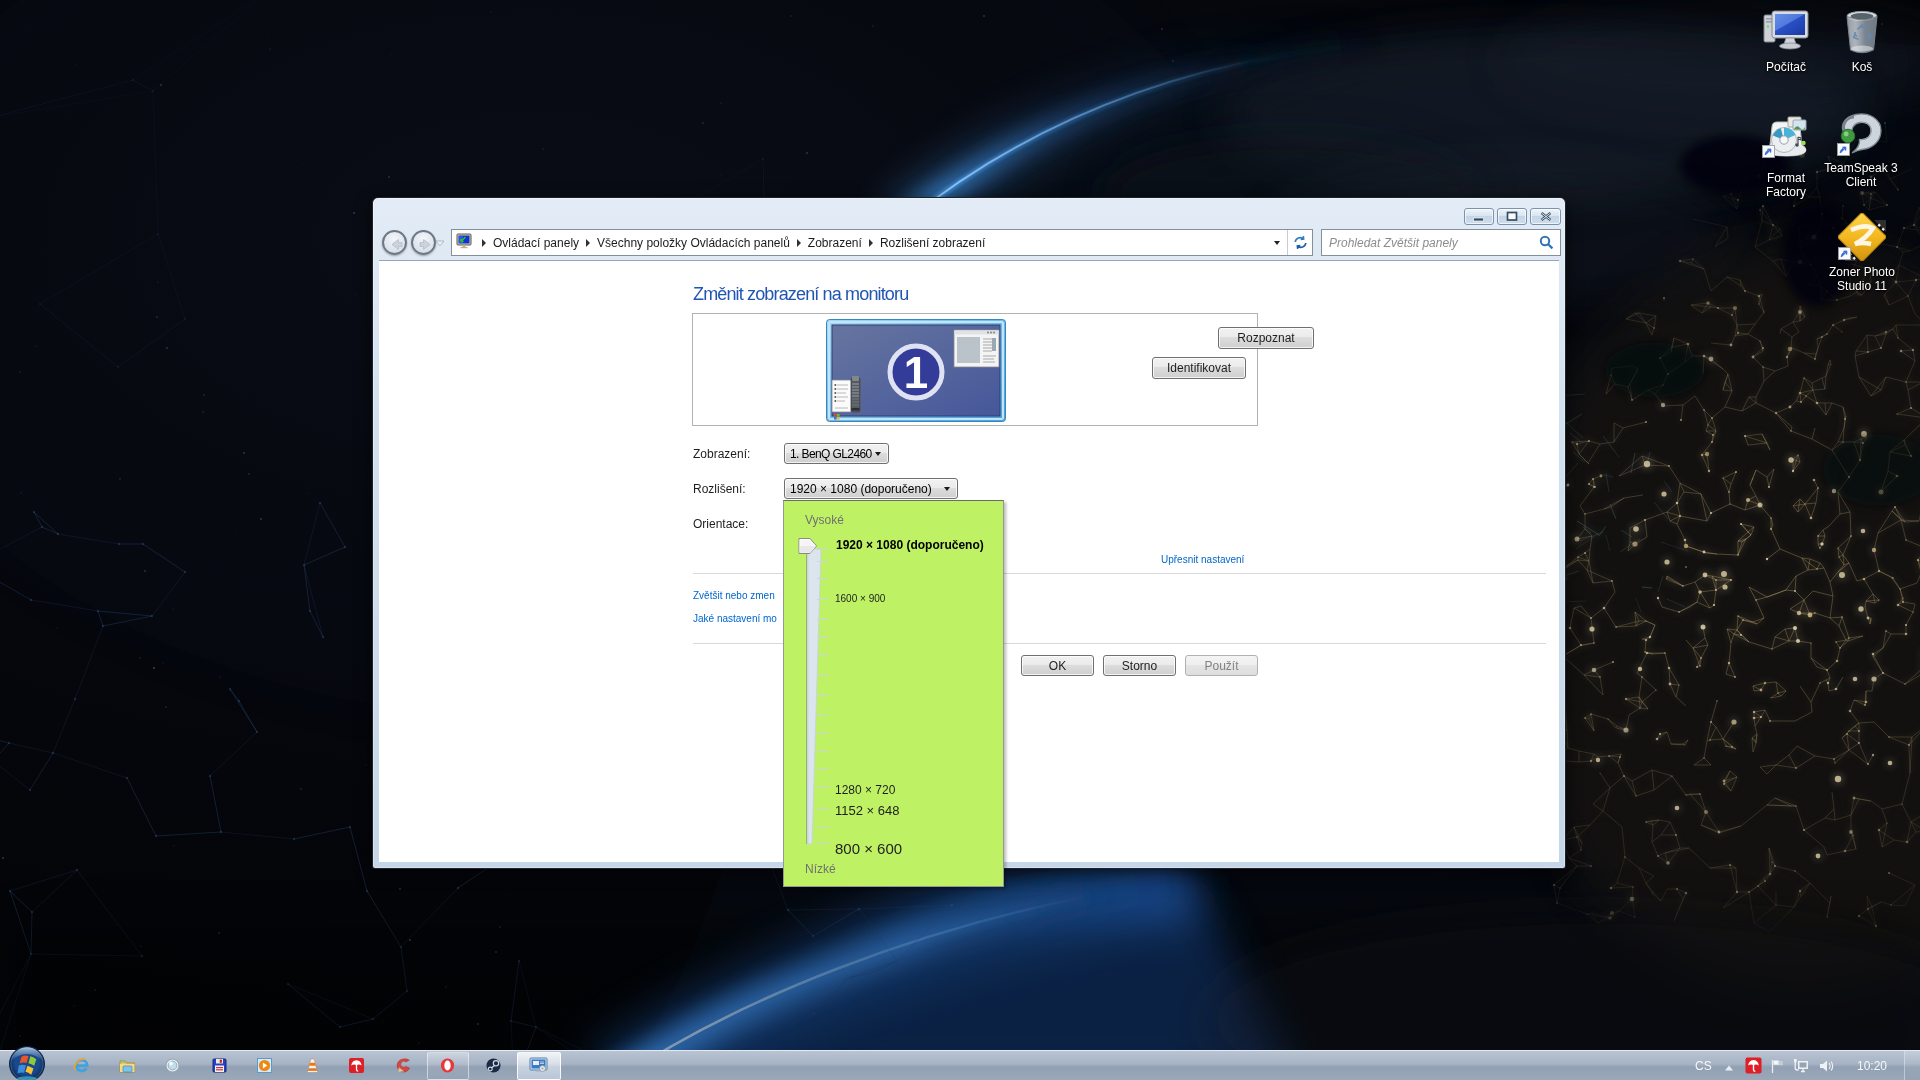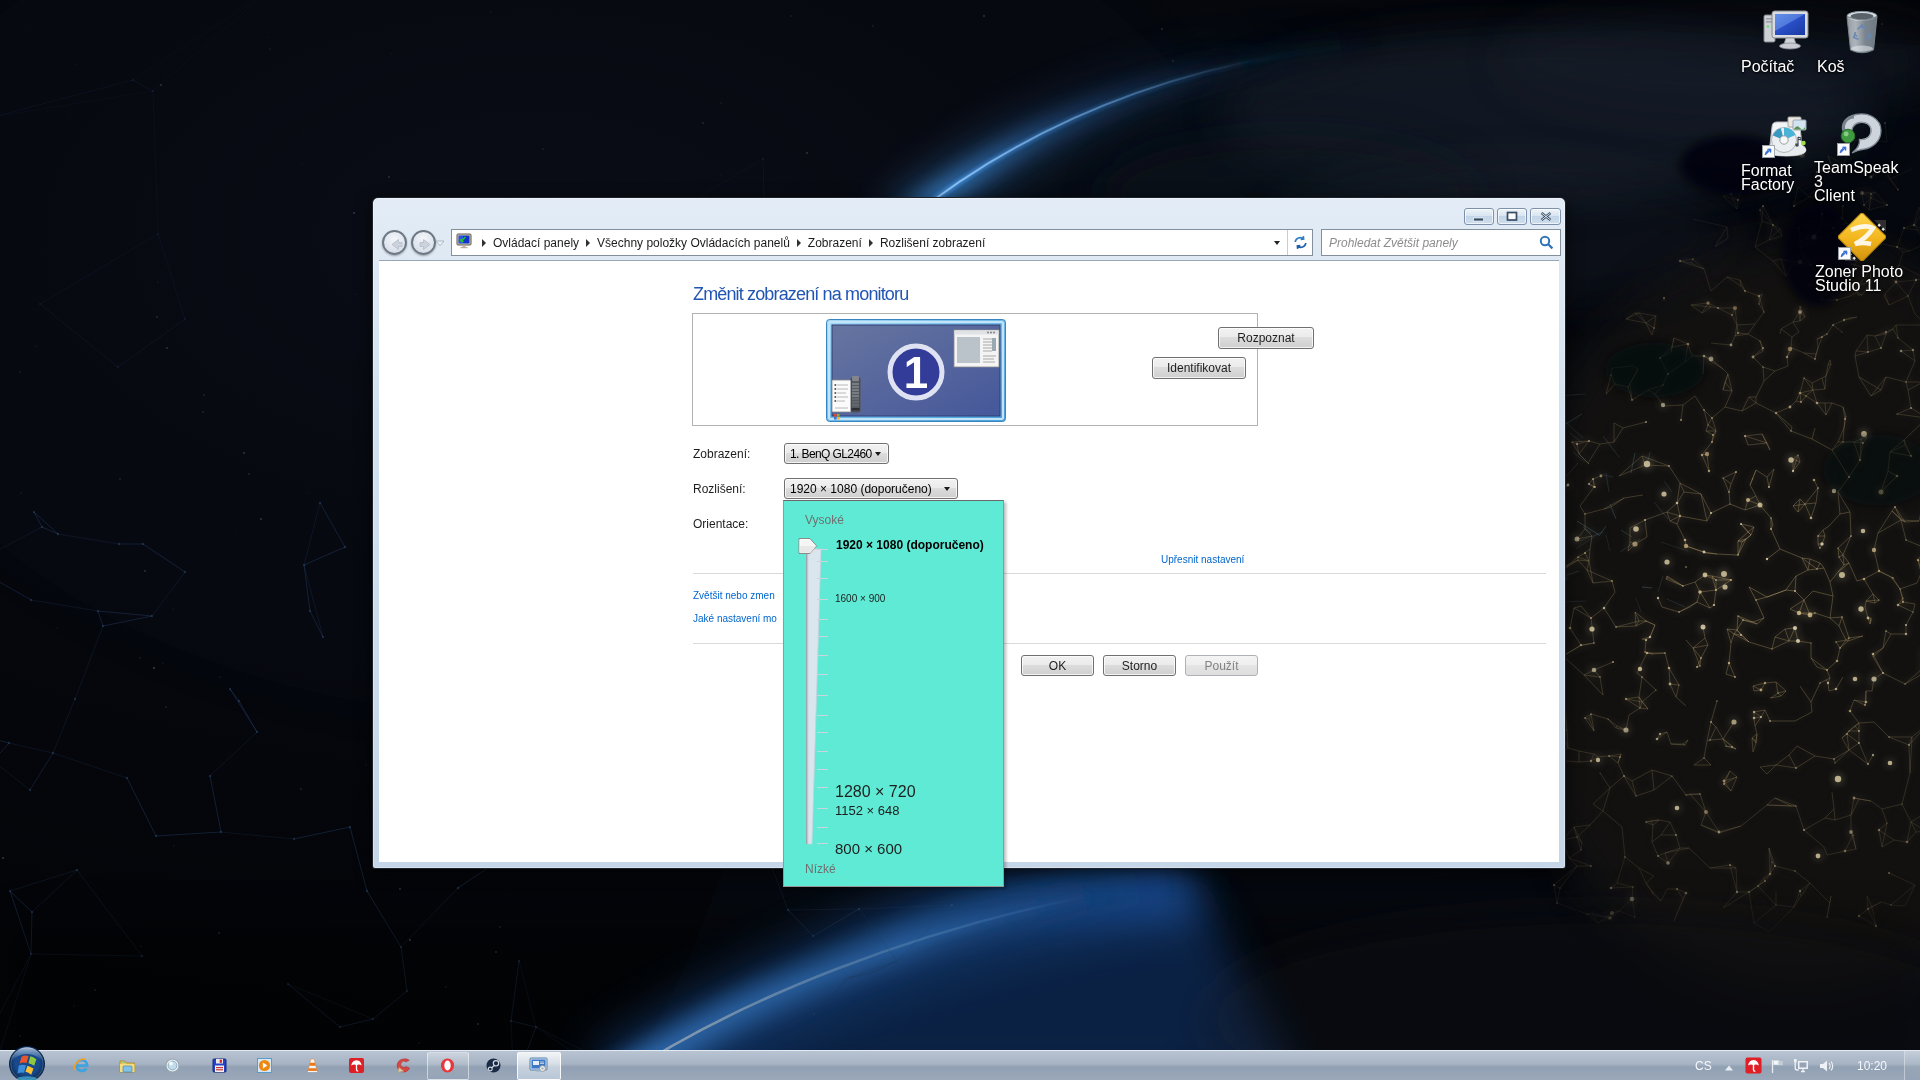--- a/index.html
+++ b/index.html
@@ -1,18 +1,18 @@
 <!DOCTYPE html>
 <html><head><meta charset="utf-8"><title>d</title><style>
 *{margin:0;padding:0;box-sizing:border-box}
 html,body{width:1920px;height:1080px;overflow:hidden;background:#020305}
 body{font-family:"Liberation Sans",sans-serif;position:relative}
 #wp{position:absolute;left:0;top:0}
 .abs{position:absolute}
-.dicon{position:absolute;color:#fff;font-size:16px;line-height:14px;
+.dicon{position:absolute;text-align:center;color:#fff;font-size:12px;line-height:14px;
  text-shadow:0 1px 2px rgba(0,0,0,0.95),0 0 3px rgba(0,0,0,0.8)}
 .dicon svg{display:block;margin:0 auto}
 #win{position:absolute;left:372px;top:197px;width:1194px;height:672px;
  border:1px solid rgba(10,14,20,0.9);border-radius:6px 6px 3px 3px;
  background:linear-gradient(#e3ecf6,#d2e1ef 32%,#c5d6e8);
  box-shadow:0 0 0 1px rgba(255,255,255,0.3) inset, 0 4px 16px rgba(0,0,0,0.6)}
 .capbtn{position:absolute;top:10px;height:17px;border:1px solid #7d92aa;border-radius:3px;
  background:linear-gradient(#eef4fa,#d9e5f1 45%,#c2d4e7 46%,#cedeed);
  box-shadow:0 0 0 1px rgba(255,255,255,0.65) inset}
 .capbtn svg{display:block;margin:0 auto}
@@ -32,21 +32,21 @@
 .w7btn{position:absolute;border:1px solid #707070;border-radius:3px;color:#1e1e1e;font-size:12px;
  background:linear-gradient(#f2f2f2,#ebebeb 45%,#dddddd 46%,#cfcfcf);
  display:flex;align-items:center;justify-content:center;
  box-shadow:0 0 0 1px rgba(255,255,255,0.75) inset}
 .w7btn.dis{border-color:#aeb2b6;background:linear-gradient(#f4f4f4,#efefef 45%,#e5e5e5 46%,#dedede);color:#838383;box-shadow:none}
 .w7sel{position:absolute;border:1px solid #707070;border-radius:3px;color:#000;font-size:12px;
  background:linear-gradient(#f2f2f2,#ebebeb 45%,#dddddd 46%,#cfcfcf);
  display:flex;align-items:center;box-shadow:0 0 0 1px rgba(255,255,255,0.75) inset;overflow:hidden}
 .w7sel .tx{padding-left:5px;white-space:nowrap;letter-spacing:-0.4px}
 .selarr{position:absolute;right:7px;top:8px;width:0;height:0;border-top:4px solid #1a1a1a;border-left:3.5px solid transparent;border-right:3.5px solid transparent}
-#ddpanel{position:absolute;left:783px;top:500px;width:221px;height:387px;background:#5eead4;
+#ddpanel{position:absolute;left:783px;top:500px;width:221px;height:387px;background:#bef264;
  border:1px solid #979797;border-top-color:#6a6a6a;box-shadow:2px 2px 3px rgba(0,0,0,0.28)}
 .tick{position:absolute;left:33px;width:11px;height:1px;background:#ccd5dc}
 #taskbar{position:absolute;left:0;top:1050px;width:1920px;height:30px;
  background:linear-gradient(#b8c4d2,#a6b3c4 45%,#91a0b2 55%,#9aa8ba);
  border-top:1px solid #e2ebf3}
 .tbicon{position:absolute;top:6px;width:17px;height:17px}
 .tbbox{position:absolute;top:1px;height:28px;border:1px solid rgba(255,255,255,0.5);border-radius:2px;
  background:linear-gradient(rgba(255,255,255,0.3),rgba(255,255,255,0.1) 50%,rgba(130,150,175,0.2))}
 .tbbox.act{background:linear-gradient(rgba(255,255,255,0.8),rgba(240,246,252,0.6) 50%,rgba(200,215,232,0.65));border-color:rgba(255,255,255,0.85)}
 .tray{position:absolute;top:0;height:30px;display:flex;align-items:center;color:#f4f8fb;font-size:12px}
@@ -2445,21 +2445,21 @@
 <circle cx="35" cy="32" r="1.8" fill="#404850"></circle>
 <circle cx="41.5" cy="30" r="2.2" fill="#9fe04f"></circle>
       </svg>
       <div class="abs" style="left:21px;top:32px">
         <svg width="13" height="13" viewBox="0 0 13 13">
           <rect x="0.5" y="0.5" width="12" height="12" fill="#fbfbfb" stroke="#9aa0a6" stroke-width="0.9"></rect>
           <path d="M3.2,9.8 L8.8,4.2 M8.8,4.2 l-3.4,0.3 M8.8,4.2 l-0.3,3.4 M3.2,9.8 q0.4,-2.8 2.8,-4.3" stroke="#3a6fd8" stroke-width="1.3" fill="none"></path>
         </svg>
       </div>
     </div>
-<div style="margin-top:3px">Format<br>Factory</div>
+<div style="margin-top:10px">Format<br>Factory</div>
   </div>
 <div class="dicon" style="left:1814px;top:111px;width:94px">
 <div style="position:relative;height:48px">
       <svg width="50" height="46" viewBox="0 0 50 46">
         <path d="M20,3.5 C33,1 45,8 45,19.5 C45,30 37,37.5 26,38.5 C22,39 19,40.5 16,42 C22,37.5 24,33 23.5,28.5 C30,29 35,25.5 35,19.5 C35,14 30,10.5 24,11.5 C18,12.5 14.5,17.5 16.5,23.5 C10,22.5 6.5,17.5 8.5,11.5 C10.5,6.5 15,4.5 20,3.5 Z" fill="#cdd4db" stroke="#7a858f" stroke-width="1.3"></path>
 <path d="M24,11.5 C30,10.5 35,14 35,19.5 C35,25.5 30,29 23.5,28.5" fill="none" stroke="#9aa4ad" stroke-width="1"></path>
 <path d="M8,20 a10.5,10.5 0 0 1 10,-14" stroke="#78828c" stroke-width="3.2" fill="none"></path>
 <circle cx="12" cy="25" r="6.8" fill="#3f9b3f" stroke="#2e7030" stroke-width="1"></circle>
 <circle cx="10.2" cy="23" r="2.4" fill="#95d495" opacity="0.85"></circle>
       </svg>
@@ -2698,21 +2698,21 @@
 <div class="tick" style="top:307px"></div>
 <div class="tick" style="top:326px"></div>
 <div class="tick" style="top:342px"></div>
   <div class="abs" style="left:14px;top:36px"><svg width="20" height="18" viewBox="0 0 20 18">
         <path d="M1,1.5 L12,1.5 L18.5,9 L12,16.5 L1,16.5 Z" fill="#f5f5f5" stroke="#8a8a8a"></path>
 <path d="M2,2.5 L11.6,2.5 L17.3,9 L11.6,15.5 L2,15.5 Z" fill="none" stroke="#ffffff" stroke-width="1" opacity="0.9"></path>
 <rect x="1.5" y="9" width="15" height="7" fill="#dcdcdc" opacity="0.5"></rect>
       </svg></div>
   <div class="abs" style="left:52px;top:37px;font-size:12px;font-weight:bold;color:#000;white-space:nowrap">1920 × 1080 (doporučeno)</div>
   <div class="abs" style="left:51px;top:92px;font-size:10px;color:#1e1e1e">1600 × 900</div>
-  <div class="abs" style="left:51px;top:282px;font-size:16px;color:#1e1e1e">1280 × 720</div>
+  <div class="abs" style="left:51px;top:282px;font-size:12px;color:#1e1e1e">1280 × 720</div>
   <div class="abs" style="left:51px;top:302px;font-size:13px;color:#1e1e1e">1152 × 648</div>
   <div class="abs" style="left:51px;top:339px;font-size:15px;color:#1e1e1e">800 × 600</div>
   <div class="abs" style="left:21px;top:361px;font-size:12px;color:#707070">Nízké</div>
 </div>
 
 <div id="taskbar">
   <div class="tbbox" style="left:427px;width:42px"></div>
   <div class="tbbox act" style="left:517px;width:44px"></div>
   <div class="tbicon" style="left:73px"><svg width="17" height="17" viewBox="0 0 17 17">
         <path d="M3.4,8.6 a5.4,5.4 0 1 1 10.8,0 l-10.8,0 a5.4,5.4 0 0 0 10,2.6" stroke="#3fa3e0" stroke-width="2.7" fill="none"></path>

